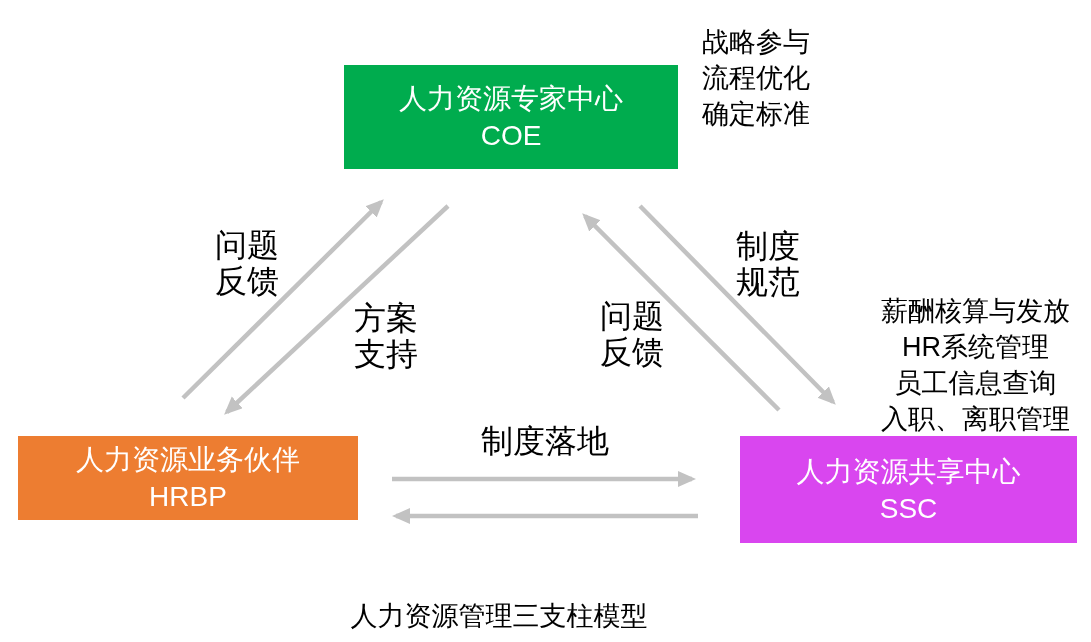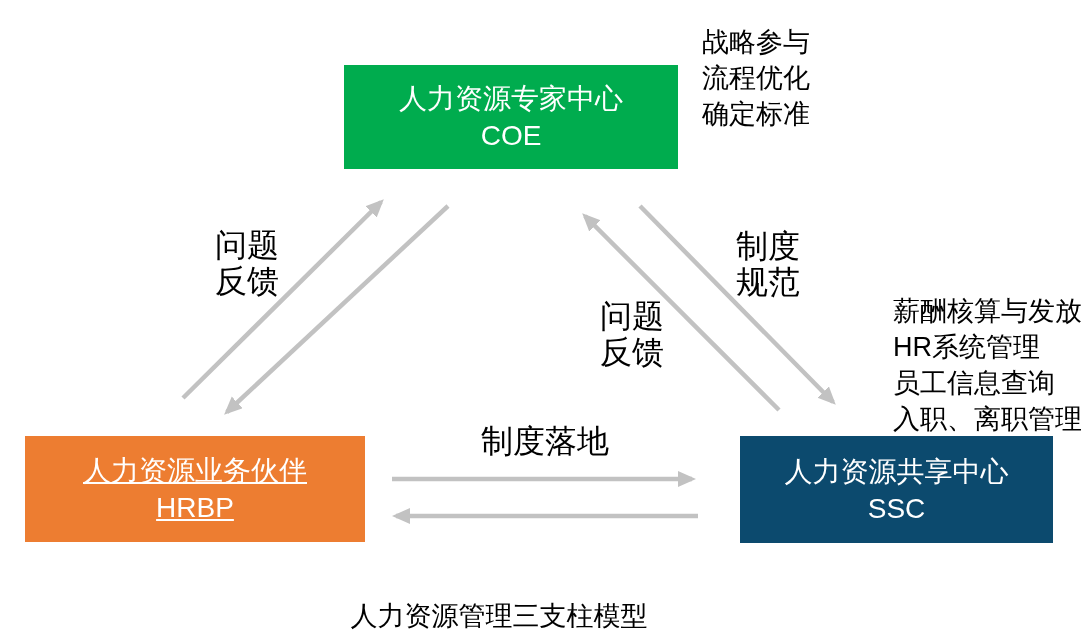--- a/index.html
+++ b/index.html
@@ -7,26 +7,26 @@
     position:relative;width:1091px;height:642px;background:#ffffff;overflow:hidden;
     font-family:"Liberation Sans","DejaVu Sans",sans-serif;color:#000000;
   }
   .arrows{position:absolute;left:0;top:0;width:1091px;height:642px;}
   .arrows line{stroke:#c2c2c2;stroke-width:4.5px;}
   .node{
     position:absolute;display:flex;flex-direction:column;align-items:center;justify-content:center;
     color:#ffffff;font-size:28px;line-height:37px;text-align:center;
   }
   .node-coe{left:344px;top:65px;width:334px;height:104px;background:#00ac4e;}
-  .node-hrbp{left:25px;top:436px;width:340px;height:106px;background:#ed7d31;text-decoration:underline;}
-  .node-ssc{left:740px;top:436px;width:313px;height:107px;background:#0c4a6e;}
+  .node-hrbp{left:18px;top:436px;width:340px;height:84px;background:#ed7d31;}
+  .node-ssc{left:740px;top:436px;width:337px;height:107px;background:#d946ef;}
   .fn-list{position:absolute;font-size:27px;line-height:36px;white-space:nowrap;}
   .fn-coe{left:702px;top:24px;}
   .fn-hrbp{left:28px;top:296px;line-height:37px;}
-  .fn-ssc{right:9px;top:293px;text-align:left;}
+  .fn-ssc{right:21px;top:293px;text-align:center;}
   .edge-label{position:absolute;width:120px;font-size:32px;line-height:36px;text-align:center;white-space:nowrap;}
   .lbl-left-up{left:187px;top:227px;}
   .lbl-left-down{left:326px;top:300px;}
   .lbl-right-up{left:572px;top:298px;}
   .lbl-right-down{left:708px;top:228px;}
   .lbl-mid-top{left:445px;top:423px;width:200px;}
   .lbl-mid-bottom{left:445px;top:532px;width:200px;}
   .caption{
     position:absolute;left:0;top:598px;width:998px;text-align:center;
     font-family:"Liberation Serif","DejaVu Serif",serif;font-size:27px;color:#000000;
@@ -78,20 +78,24 @@
     <div>HR系统管理</div>
     <div>员工信息查询</div>
     <div>入职、离职管理</div>
   </div>
 
   <div class="edge-label lbl-left-up">
     <div>问题</div>
     <div>反馈</div>
   </div>
 
+  <div class="edge-label lbl-left-down">
+    <div>方案</div>
+    <div>支持</div>
+  </div>
 
   <div class="edge-label lbl-right-up">
     <div>问题</div>
     <div>反馈</div>
   </div>
 
   <div class="edge-label lbl-right-down">
     <div>制度</div>
     <div>规范</div>
   </div>

